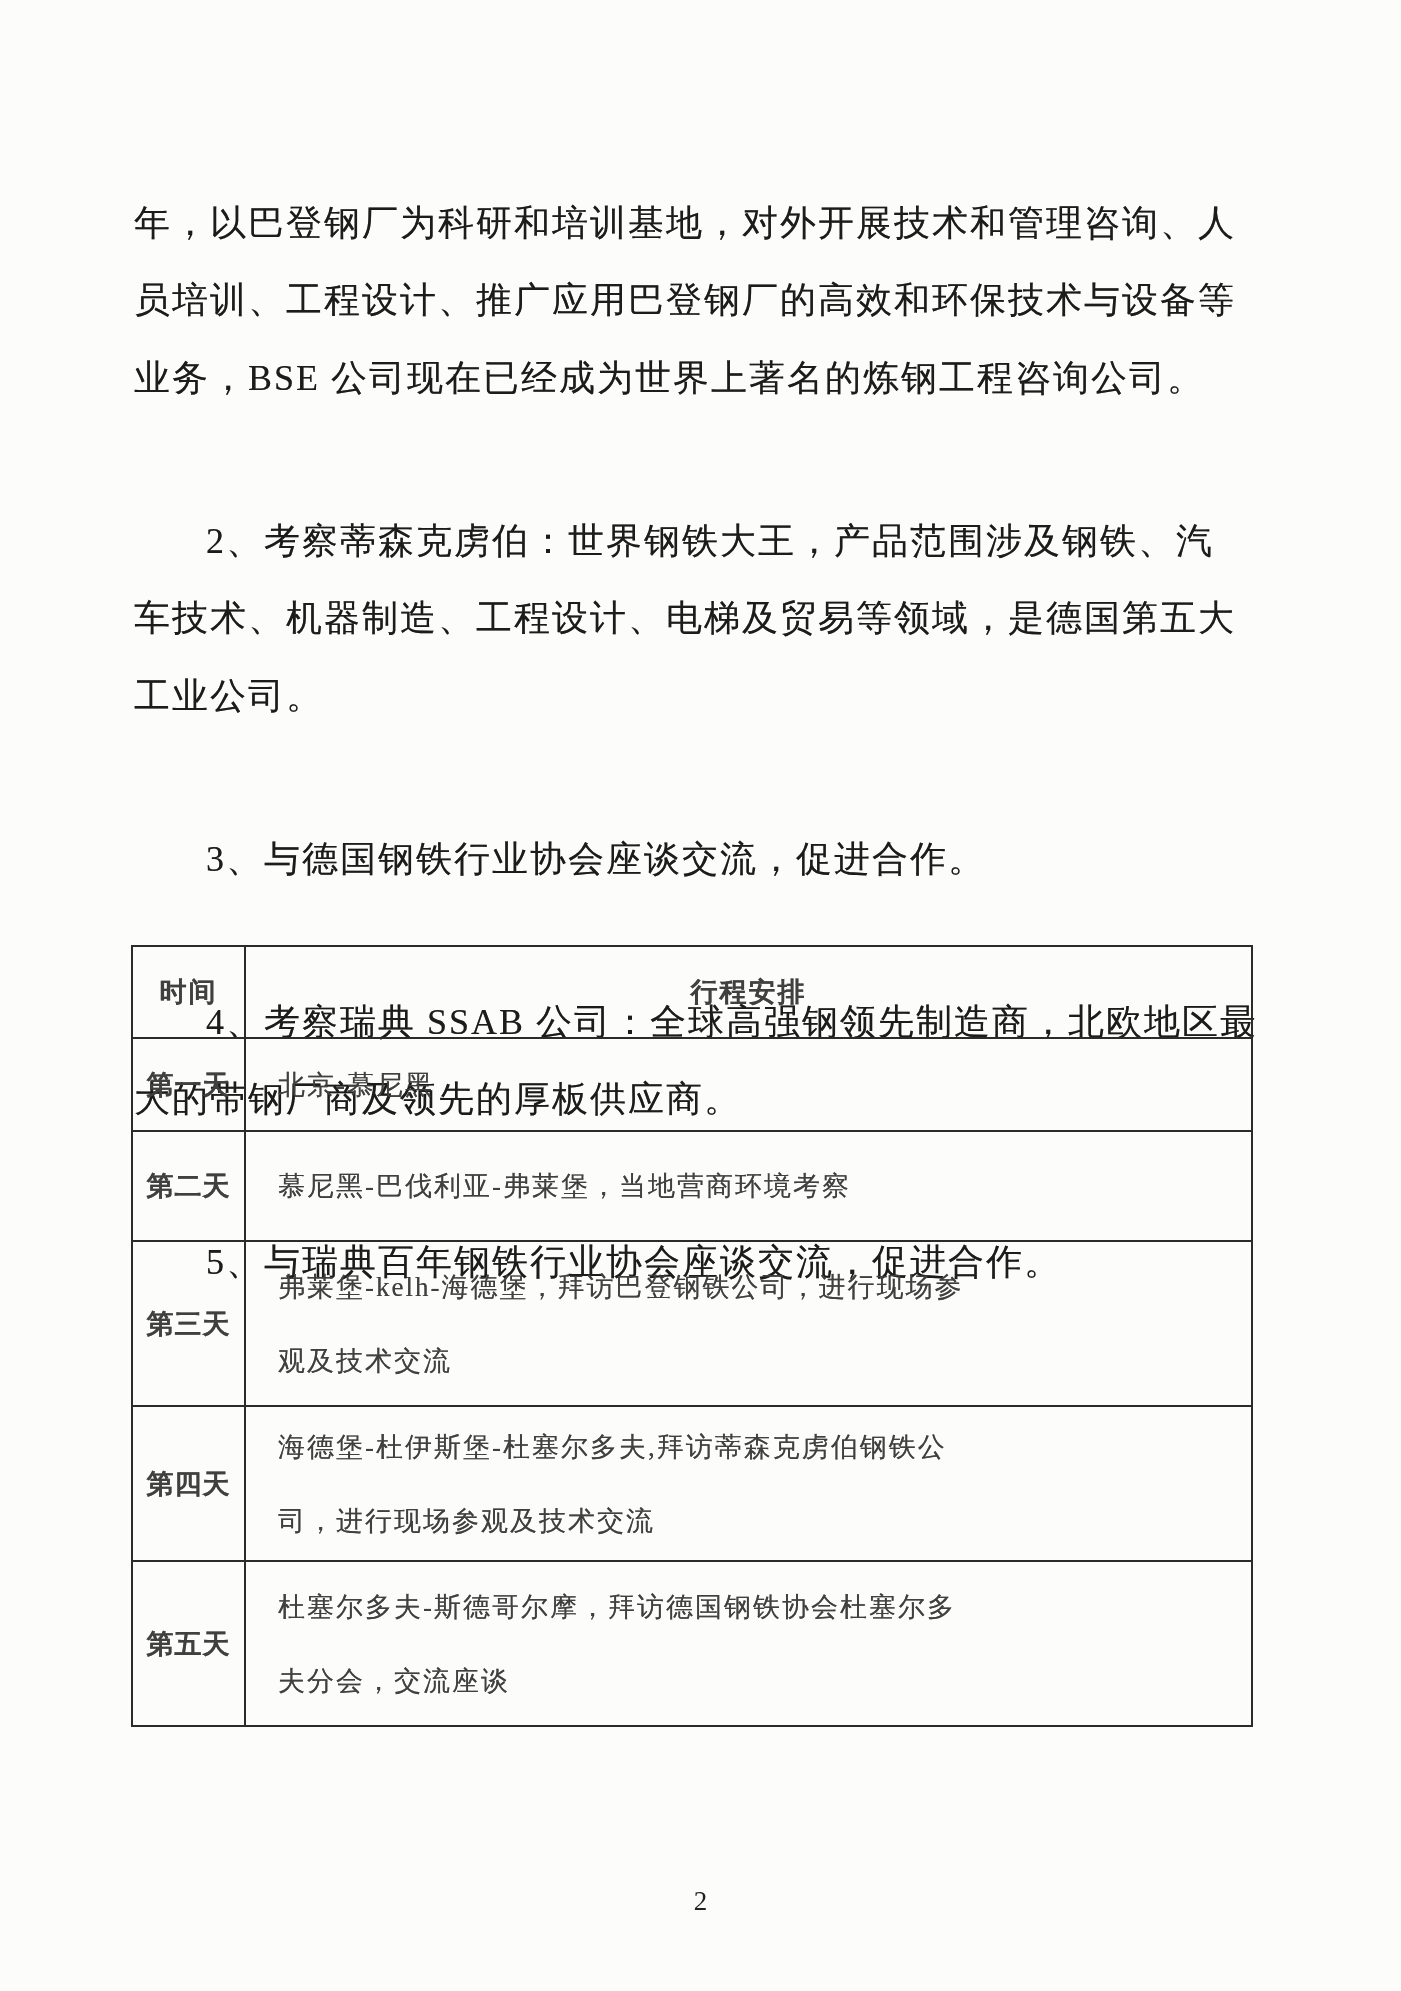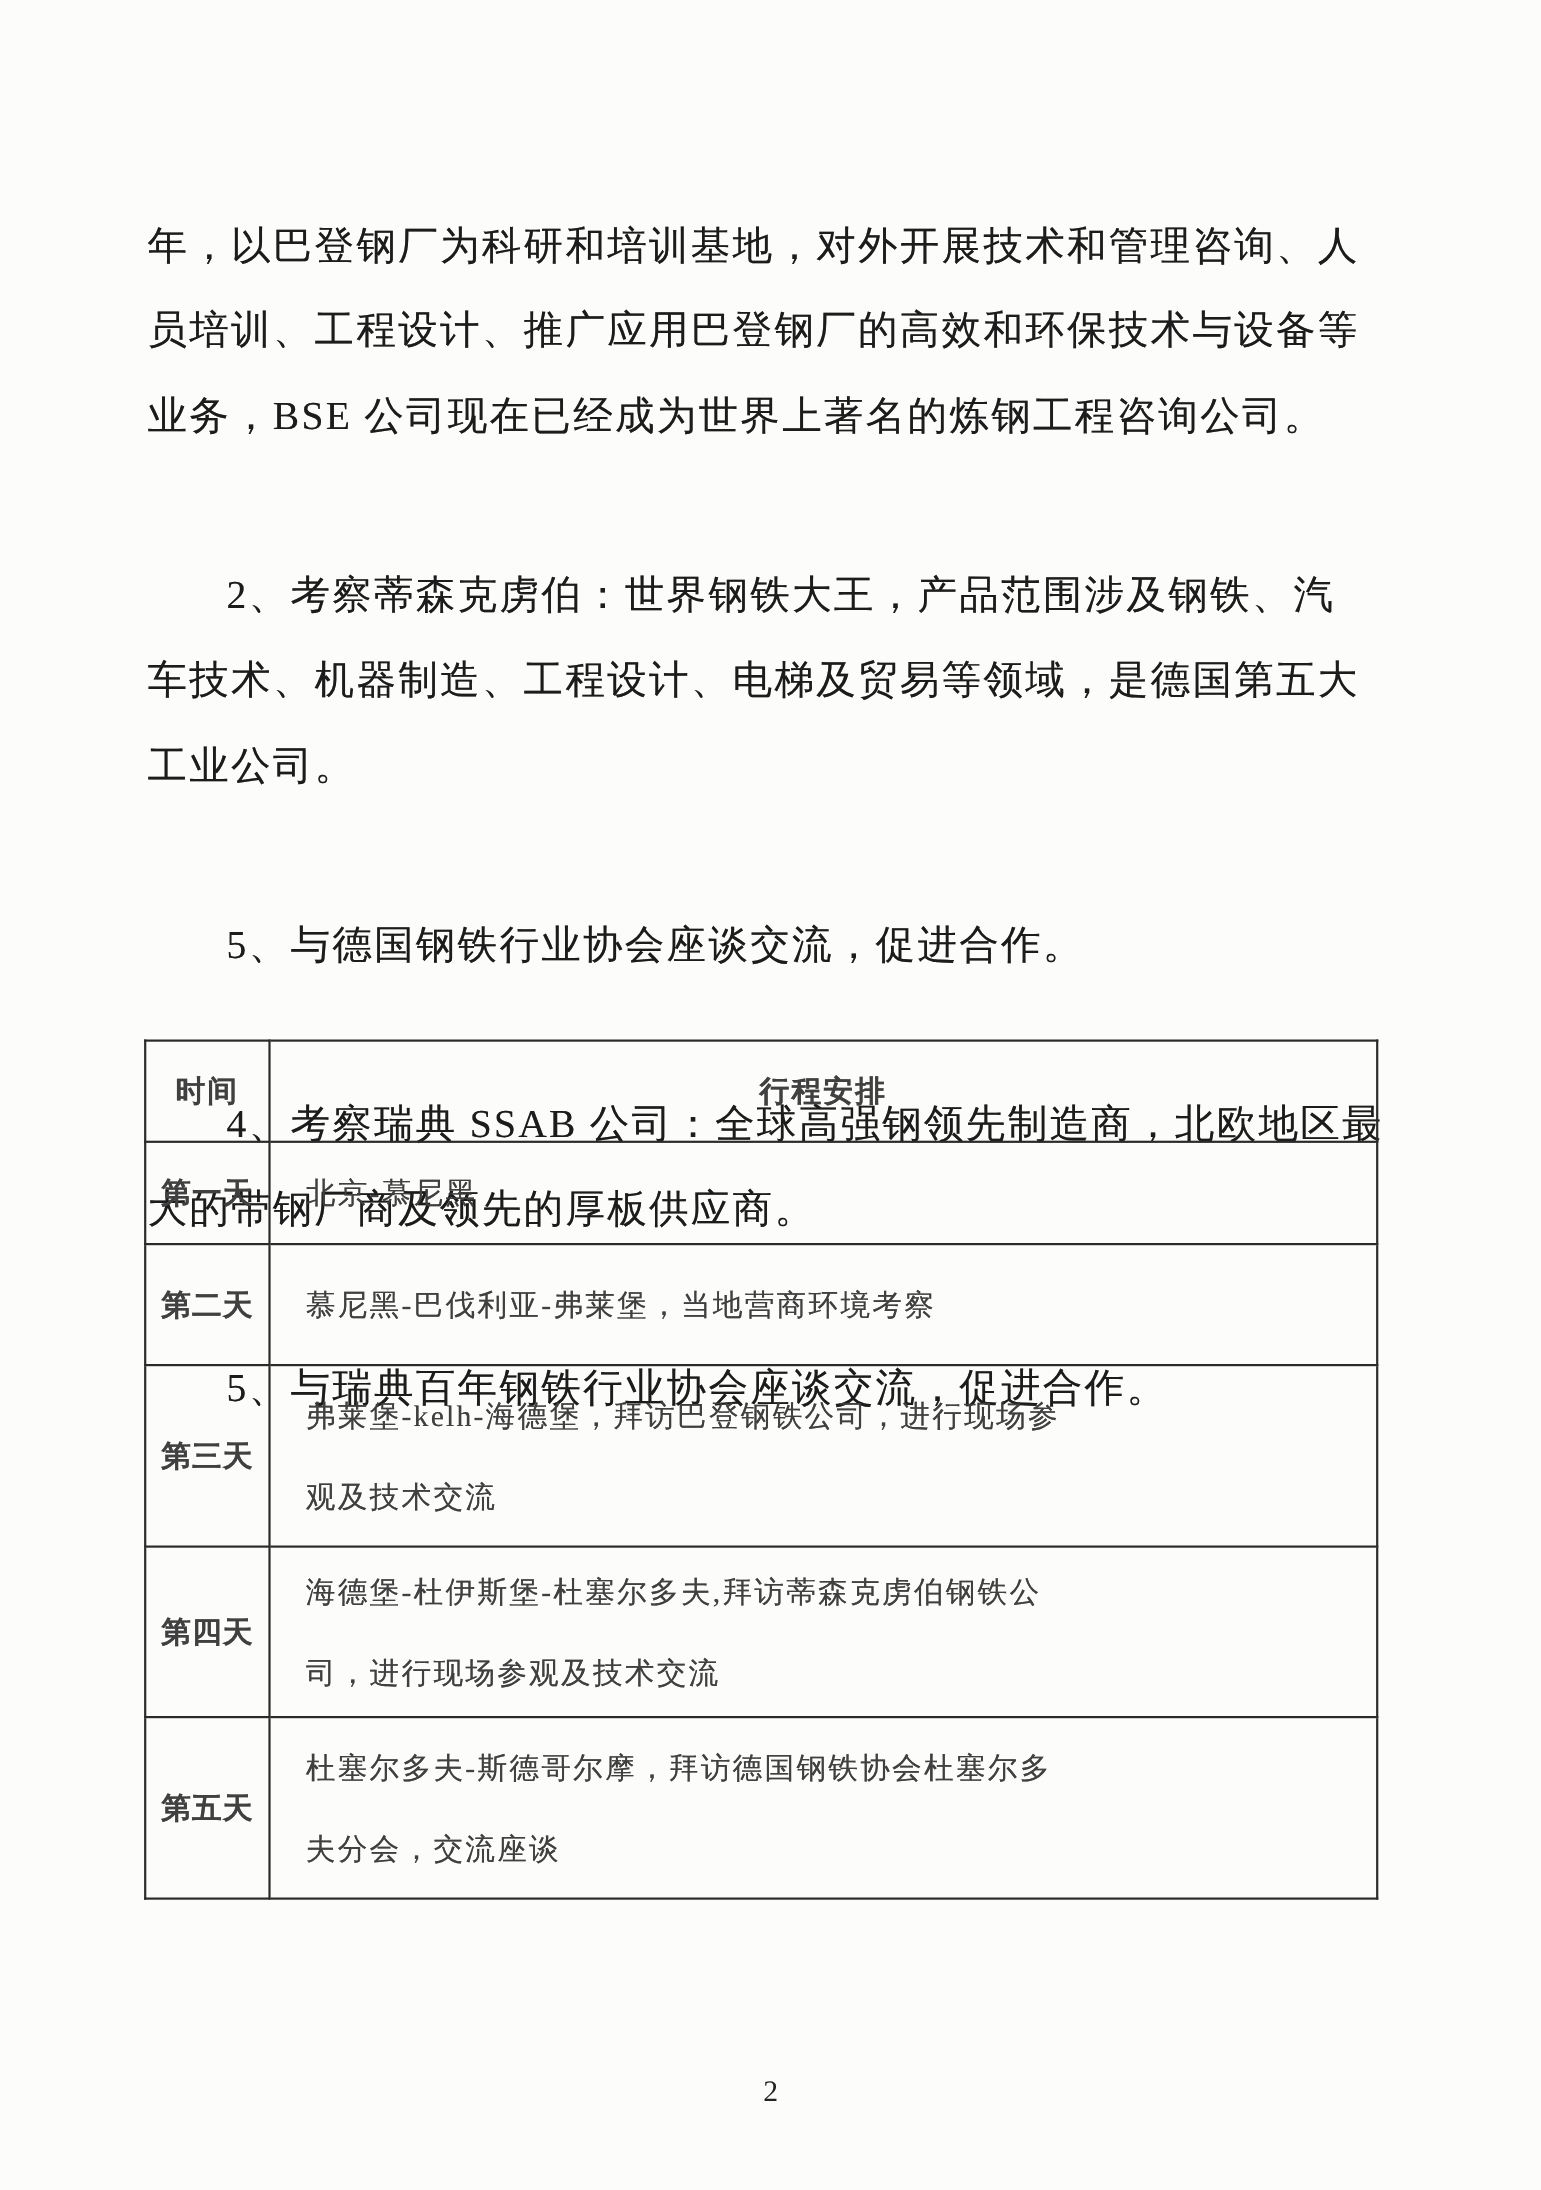--- a/index.html
+++ b/index.html
@@ -97,21 +97,21 @@
 
 <div class="page">
 
   <div class="body-text">
     <p>年，以巴登钢厂为科研和培训基地，对外开展技术和管理咨询、人
 员培训、工程设计、推广应用巴登钢厂的高效和环保技术与设备等
 业务，BSE 公司现在已经成为世界上著名的炼钢工程咨询公司。</p>
     <p class="indent">2、考察蒂森克虏伯：世界钢铁大王，产品范围涉及钢铁、汽
 车技术、机器制造、工程设计、电梯及贸易等领域，是德国第五大
 工业公司。</p>
-    <p class="indent">5、与德国钢铁行业协会座谈交流，促进合作。</p>
+    <p class="indent">3、与德国钢铁行业协会座谈交流，促进合作。</p>
     <p class="indent">4、考察瑞典 SSAB 公司：全球高强钢领先制造商，北欧地区最
 大的带钢厂商及领先的厚板供应商。</p>
     <p class="indent">5、与瑞典百年钢铁行业协会座谈交流，促进合作。</p>
   </div>
 
   <table class="itinerary">
     <colgroup>
       <col class="c-time">
       <col>
     </colgroup>

